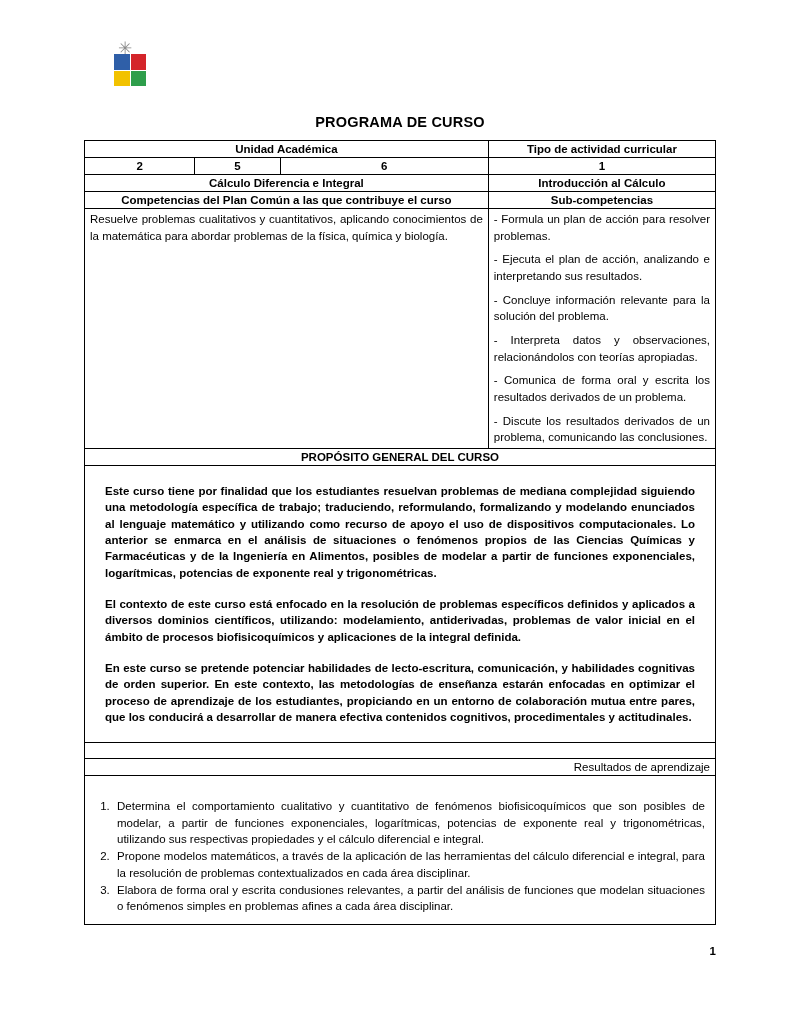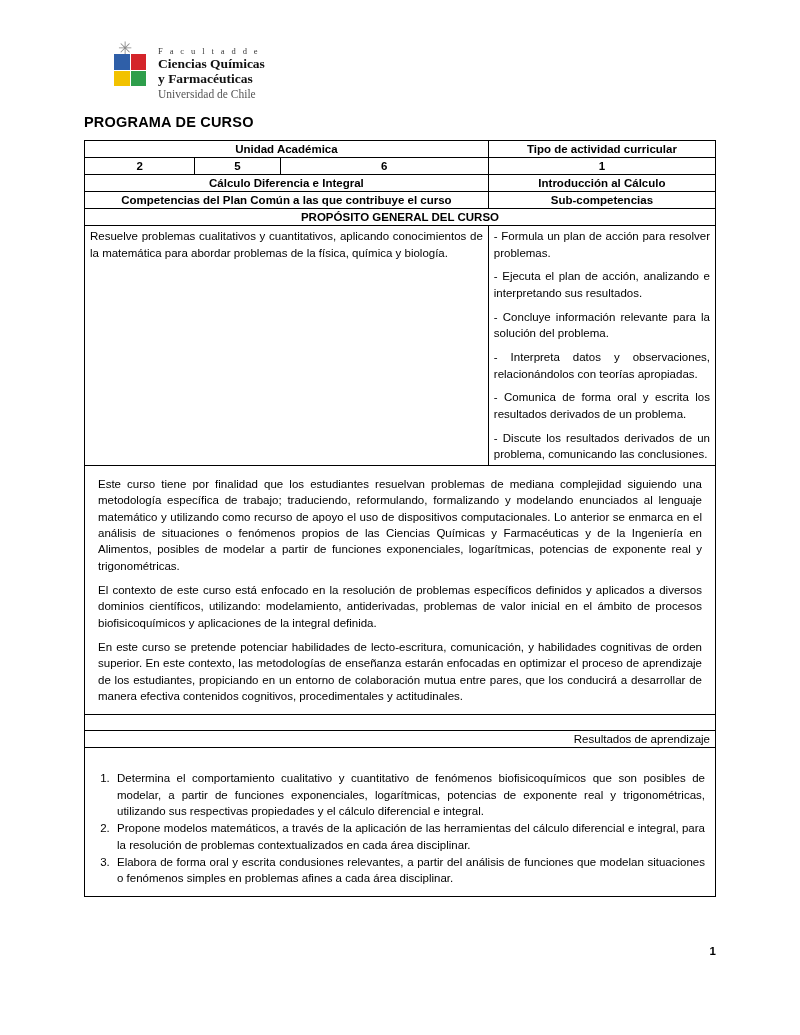--- a/index.html
+++ b/index.html
@@ -69,20 +69,21 @@
   }
   .logo-l3 {
     font-size: 11.5px;
     color: #555;
     font-family: "Liberation Serif", serif;
     margin-top: 2px;
   }
 
   
   .doc-title {
+    text-align: center;
     font-size: 14.5px;
     font-weight: bold;
     margin: 10px 0 10px 0;
     letter-spacing: .2px;
   }
 
   
   table.main {
     width: 100%;
     border-collapse: collapse;
@@ -108,23 +109,24 @@
   }
   td.body-right p { margin: 0 0 7px 0; text-align: justify; }
   td.body-left p { margin: 0; text-align: justify; }
 
   .proposito-hdr {
     font-weight: bold;
     text-align: center;
     padding: 3px 4px;
   }
   .proposito-body p {
-    margin: 8px;
+    margin: 15px;
     text-align: justify;
     line-height: 1.42;
+    font-weight: bold;
   }
   .proposito-body {
     padding: 5px 8px 8px 8px;
   }
   .spacer-row td { height: 11px; border: 1px solid #000; }
 
   .res-hdr {
     font-weight: normal;
     text-align: right;
     padding: 3px 4px;
@@ -156,26 +158,20 @@
   <div class="logo-block">
     <div class="logo-mark">
       <div class="logo-star">✳</div>
       <div class="logo-grid">
         <span style="background:#2f5fa8"></span>
         <span style="background:#d4252a"></span>
         <span style="background:#f2c200"></span>
         <span style="background:#2e9e4b"></span>
       </div>
     </div>
-    <div class="logo-text">
-      <div class="logo-l1">F a c u l t a d   d e</div>
-      <div class="logo-l2">Ciencias Químicas</div>
-      <div class="logo-l2">y Farmacéuticas</div>
-      <div class="logo-l3">Universidad de Chile</div>
-    </div>
   </div>
 
   <div class="doc-title">PROGRAMA DE CURSO</div>
 
   <table class="main">
     <colgroup>
       <col style="width:17.5%">
       <col style="width:13.5%">
       <col style="width:33%">
       <col style="width:36%">
@@ -193,36 +189,36 @@
       </tr>
       <tr>
         <td class="hdr" colspan="3">Cálculo Diferencia e Integral</td>
         <td class="hdr">Introducción al Cálculo</td>
       </tr>
       <tr>
         <td class="hdr cell-pad" colspan="3">Competencias del Plan Común a las que contribuye el curso</td>
         <td class="hdr cell-pad">Sub-competencias</td>
       </tr>
       <tr>
-        <td class="proposito-hdr" colspan="4">PROPÓSITO GENERAL DEL CURSO</td>
-      </tr>
-
-      <tr>
         <td class="body-left" colspan="3">
           <p>Resuelve problemas cualitativos y cuantitativos, aplicando conocimientos de la matemática para abordar problemas de la física, química y biología.</p>
         </td>
         <td class="body-right">
           <p>- Formula un plan de acción para resolver problemas.</p>
           <p>- Ejecuta el plan de acción, analizando e interpretando sus resultados.</p>
           <p>- Concluye información relevante para la solución del problema.</p>
           <p>- Interpreta datos y observaciones, relacionándolos con teorías apropiadas.</p>
           <p>- Comunica de forma oral y escrita los resultados derivados de un problema.</p>
           <p style="margin-bottom:0">- Discute los resultados derivados de un problema, comunicando las conclusiones.</p>
         </td>
       </tr>
+
+      <tr>
+        <td class="proposito-hdr" colspan="4">PROPÓSITO GENERAL DEL CURSO</td>
+      </tr>
       <tr>
         <td class="proposito-body" colspan="4">
           <p>Este curso tiene por finalidad que los estudiantes resuelvan problemas de mediana complejidad siguiendo una metodología específica de trabajo; traduciendo, reformulando, formalizando y modelando enunciados al lenguaje matemático y utilizando como recurso de apoyo el uso de dispositivos computacionales. Lo anterior se enmarca en el análisis de situaciones o fenómenos propios de las Ciencias Químicas y Farmacéuticas y de la Ingeniería en Alimentos, posibles de modelar a partir de funciones exponenciales, logarítmicas, potencias de exponente real y trigonométricas.</p>
           <p>El contexto de este curso está enfocado en la resolución de problemas específicos definidos y aplicados a diversos dominios científicos, utilizando: modelamiento, antiderivadas, problemas de valor inicial en el ámbito de procesos biofisicoquímicos y aplicaciones de la integral definida.</p>
           <p>En este curso se pretende potenciar habilidades de lecto-escritura, comunicación, y habilidades cognitivas de orden superior. En este contexto, las metodologías de enseñanza estarán enfocadas en optimizar el proceso de aprendizaje de los estudiantes, propiciando en un entorno de colaboración mutua entre pares, que los conducirá a desarrollar de manera efectiva contenidos cognitivos, procedimentales y actitudinales.</p>
         </td>
       </tr>
       <tr class="spacer-row">
         <td colspan="4"></td>
       </tr>

